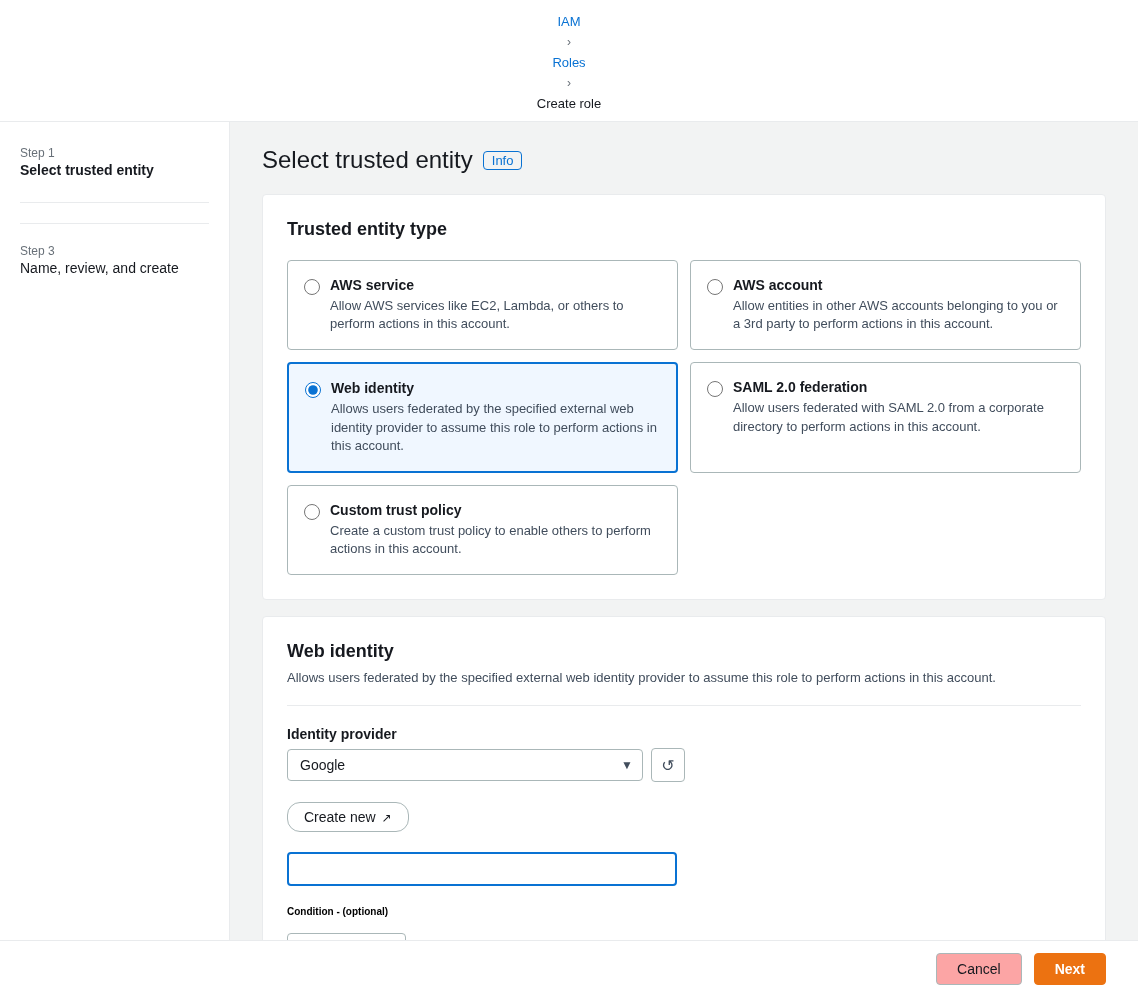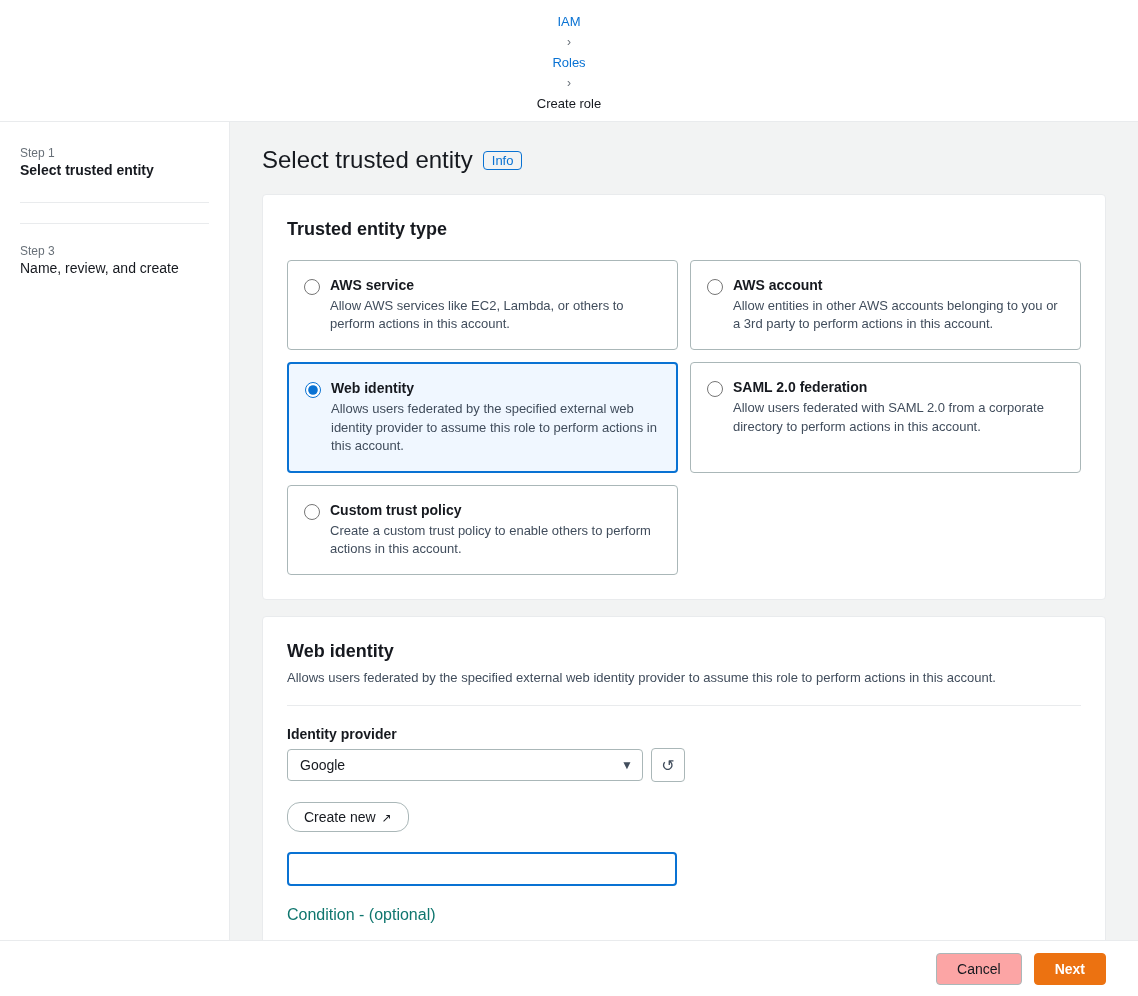--- a/index.html
+++ b/index.html
@@ -245,24 +245,24 @@
       width: 390px;
       padding: 7px 12px;
       border: 2px solid #0972d3;
       border-radius: 4px;
       font-size: 14px;
       color: #16191f;
       outline: none;
     }
 
     .condition-label {
-      font-size: 16px;
-      font-weight: 400;
+      font-size: 10px;
+      font-weight: 700;
       margin-bottom: 16px;
-      color: #0f766e;
+      color: #000000;
     }
 
     .add-condition-btn {
       display: inline-flex;
       align-items: center;
       gap: 6px;
       border: 1px solid #aab7b8;
       border-radius: 4px;
       background: #fff;
       padding: 6px 16px;

